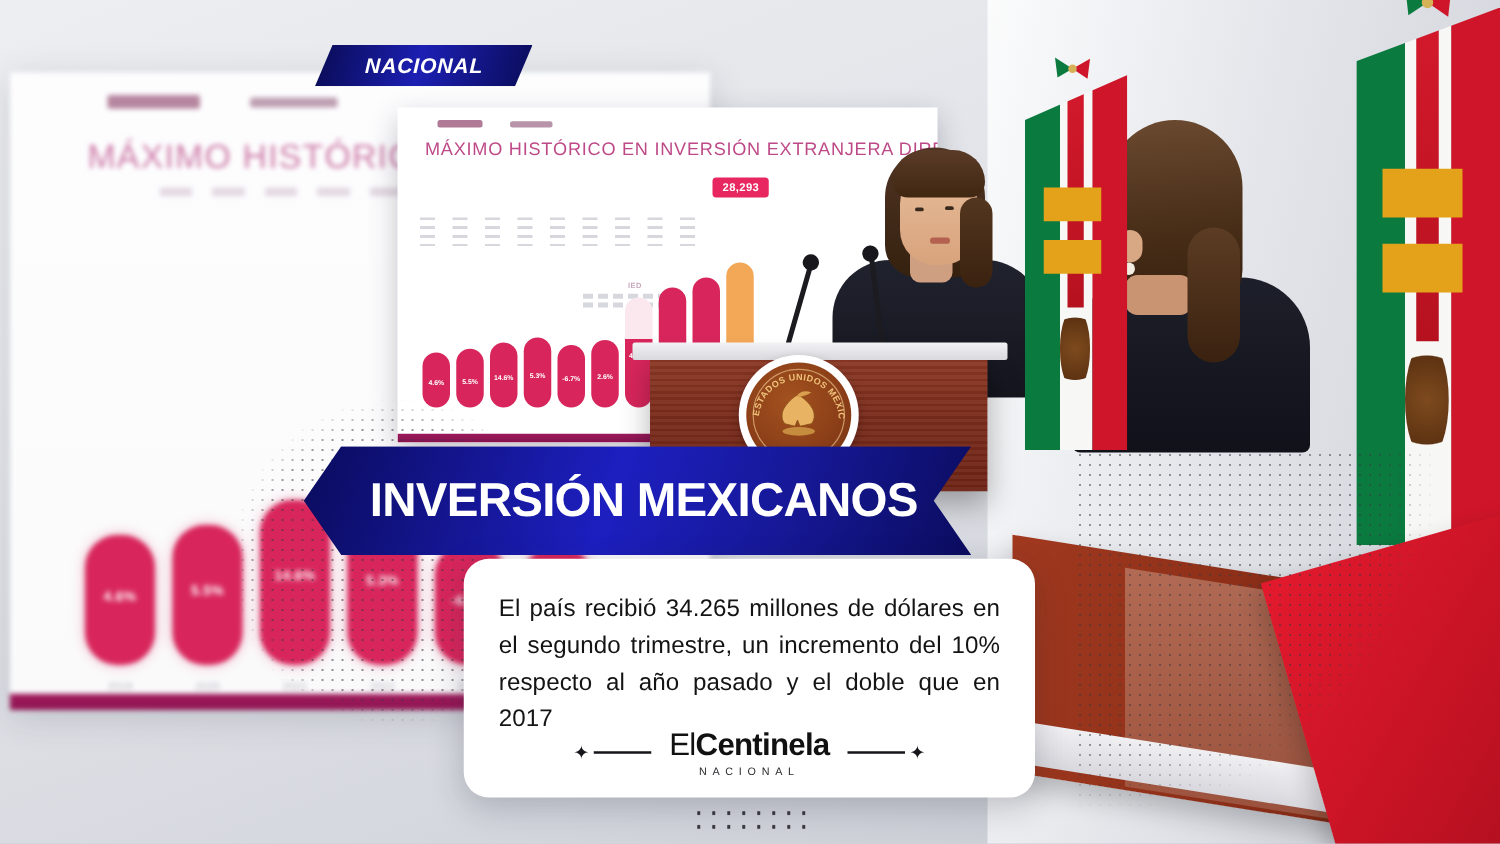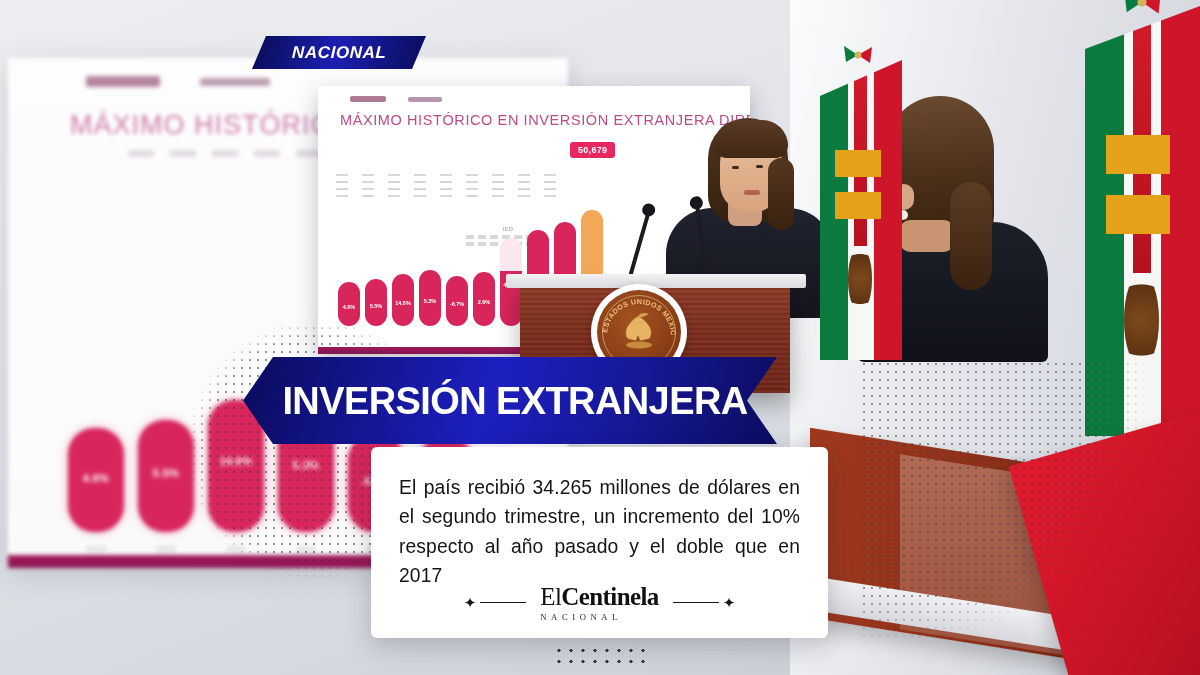--- a/index.html
+++ b/index.html
@@ -259,37 +259,37 @@
     box-shadow:0 6px 18px rgba(10,10,60,.35);
   }
   .title-banner h1{
     color:#fff; font-size:38px; font-weight:700; letter-spacing:-.6px;
     white-space:nowrap; line-height:1; padding-left:10px;
   }
 
   
   .card{
     position:absolute; left:371px; top:447px; width:457px; height:191px;
-    background:#fff; border-radius:6px;
+    background:#fff; border-radius:20px;
     box-shadow:0 8px 26px rgba(30,30,50,.22);
     padding:26px 28px 0 28px;
   }
   .card p{
     color:#141414; font-size:19.3px; line-height:1.52;
     text-align:justify; text-align-last:left;
     letter-spacing:.1px;
   }
   .brand{
     position:absolute; left:0; right:0; bottom:16px;
     display:flex; align-items:center; justify-content:center; gap:14px;
   }
   .brand .rule{ display:flex; align-items:center; gap:4px; }
   .brand .line{ width:46px; height:1.6px; background:#15151a; }
   .brand .star{ color:#15151a; font-size:15px; line-height:1; }
-  .brand-name{ text-align:left;font-family:Liberation Serif, serif; }
+  .brand-name{ text-align:center; }
   .brand-name .b1{ font-size:25px; font-weight:700; color:#111; letter-spacing:-.6px; }
   .brand-name .b1 em{ font-style:normal; font-weight:400; }
   .brand-name .b2{ font-size:8.6px; letter-spacing:4.6px; color:#2a2a2e; margin-top:1px; }
 
   
   #dotGrid{
     position:absolute; left:553px; top:645px; width:92px; height:20px;
     background-image: radial-gradient(#26262e 1.5px, transparent 1.6px);
     background-size: 12px 11px; opacity:.9;
   }
@@ -338,21 +338,21 @@
           </div>
       </div>
     </div>
 
     <div class="screen-main">
       <div class="sm-logos">
         <div class="sm-logo-a"></div>
         <div class="sm-logo-b"></div>
       </div>
       <div class="sm-title">MÁXIMO HISTÓRICO EN INVERSIÓN EXTRANJERA DIRECTA</div>
-      <div class="sm-badge">50,679</div>
+      <div class="sm-badge">28,293</div>
       <div class="sm-axislabels">
         <div></div>
           <div></div>
           <div></div>
           <div></div>
           <div></div>
           <div></div>
           <div></div>
           <div></div>
           <div></div>
@@ -489,21 +489,21 @@
 
     <div class="dots" id="dotsCircle"></div>
     <div class="dots" id="dotsTopRight"></div>
   </div>
 
   <div class="badge-nacional">
     <span>NACIONAL</span>
   </div>
 
   <div class="title-banner">
-    <h1>INVERSIÓN EXTRANJERA</h1>
+    <h1>INVERSIÓN MEXICANOS</h1>
   </div>
 
   <div class="card">
     <p>El país recibió 34.265 millones de dólares en el segundo trimestre, un incremento del 10% respecto al año pasado y el doble que en 2017</p>
 
     <div class="brand">
       <div class="rule">
         <span class="star">✦</span>
         <span class="line"></span>
       </div>

